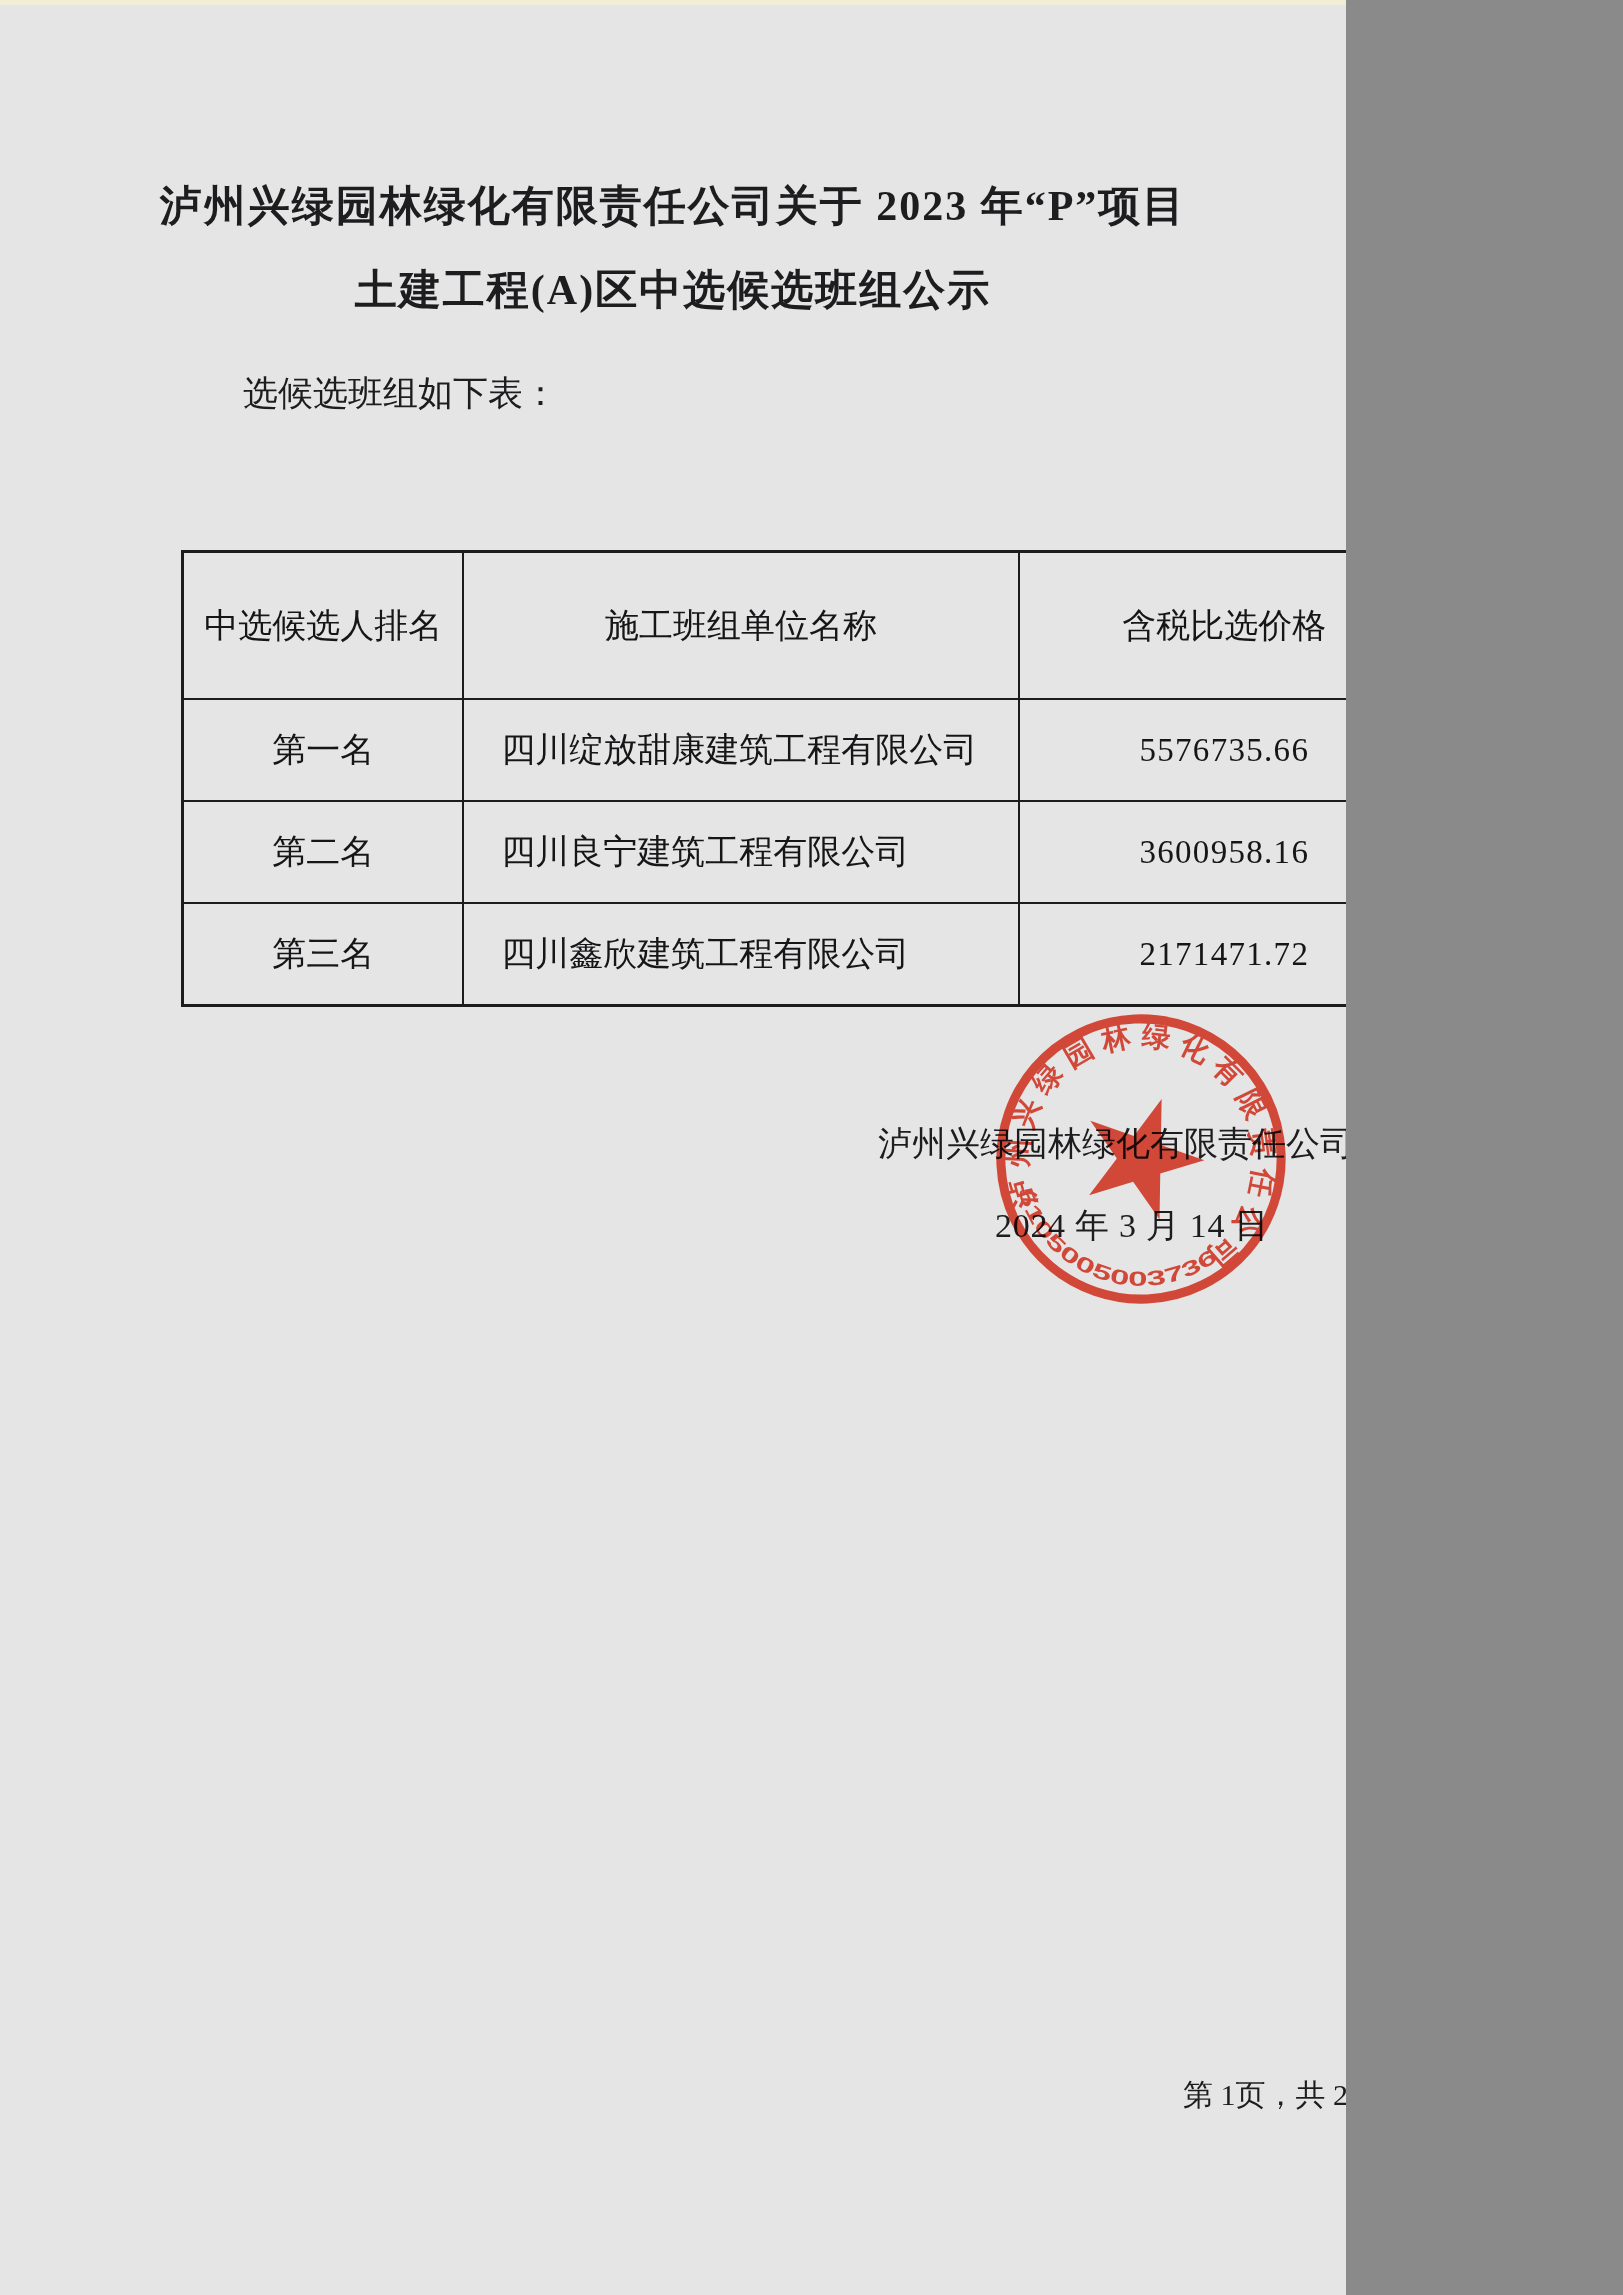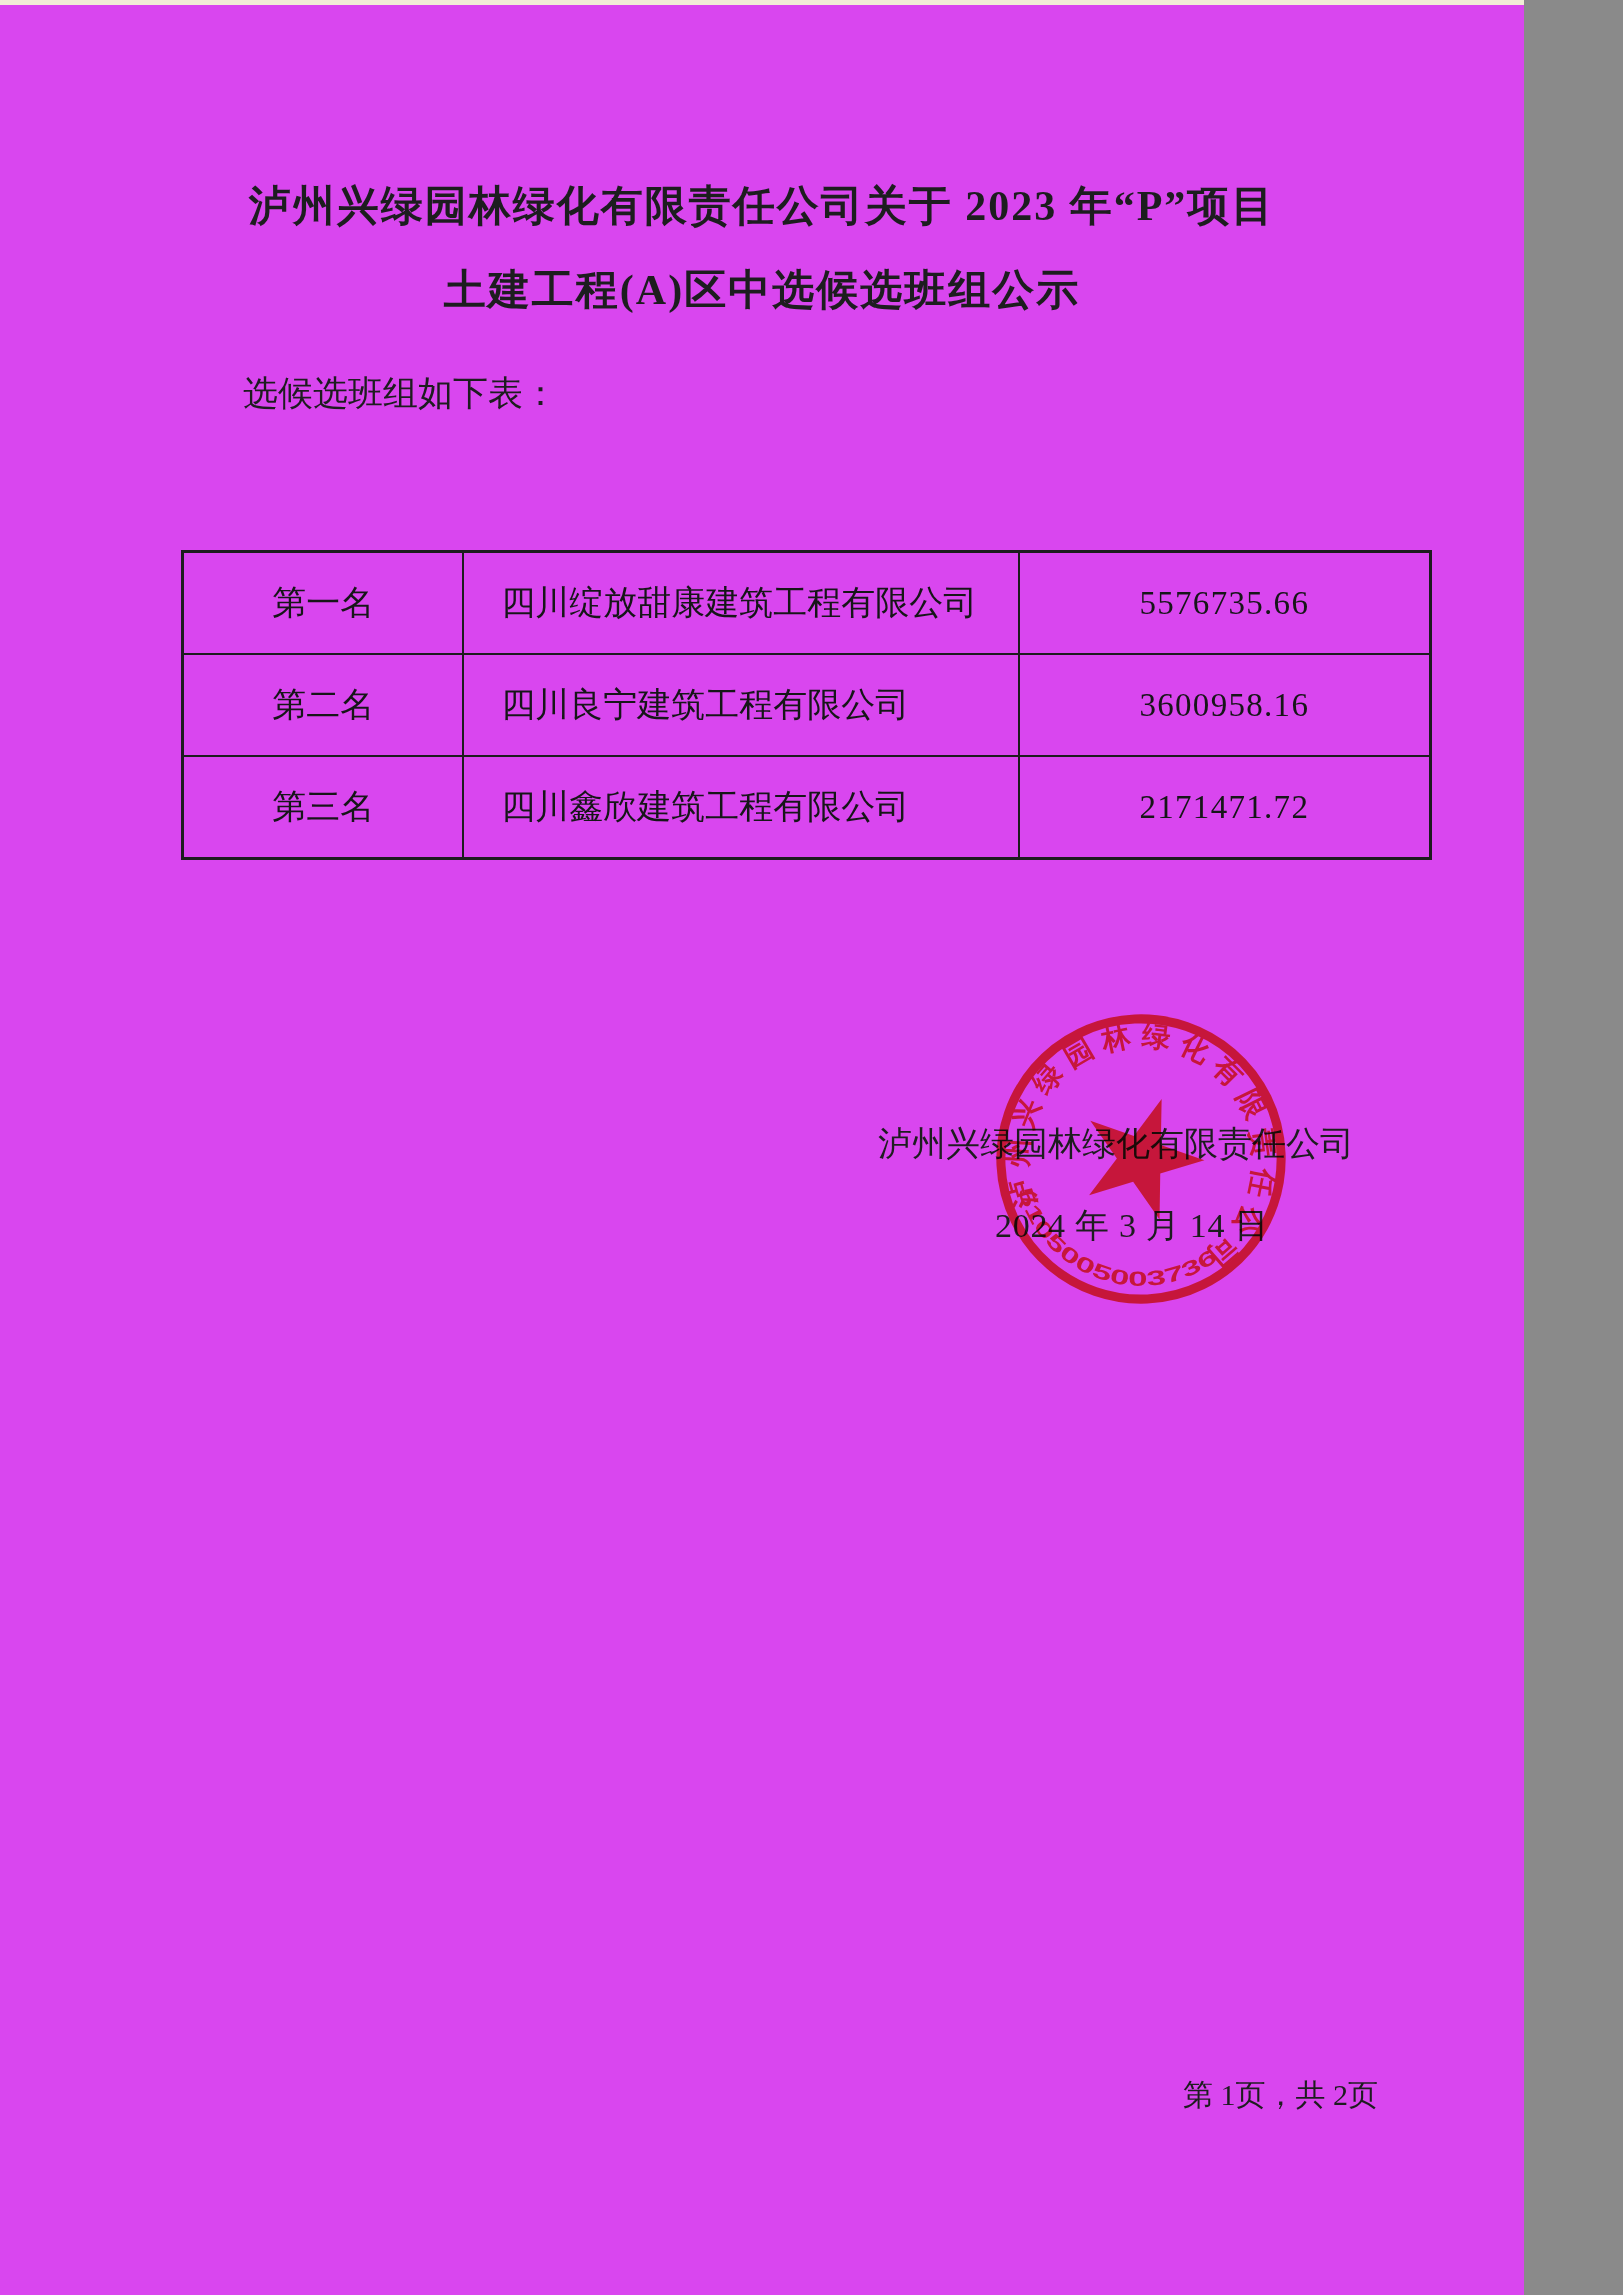--- a/index.html
+++ b/index.html
@@ -1,19 +1,19 @@
 <!DOCTYPE html>
 <html style="font-size:10.5px"><head>
 <meta charset="utf-8">
 <style>
   html,body{margin:0;padding:0;background:#8a8a8a;}
   .page{
     position:relative;
-    width:1524px;height:2295px;
-    background:#d946ef;
+    width:1346px;height:2295px;
+    background:#e5e5e5;
     overflow:hidden;
     font-family:"Liberation Serif","DejaVu Serif",serif;
     color:#1d1d1f;
   }
   .scan-edge{position:absolute;top:0;left:0;width:100%;height:4.6px;background:#f1edd6;}
 
   .title{
     position:absolute;top:164px;left:0;width:100%;
     text-align:center;font-size:42px;font-weight:bold;
     line-height:84px;letter-spacing:2px;white-space:nowrap;
@@ -75,20 +75,25 @@
   </div>
 
   <table class="results">
     <colgroup>
       <col style="width:22.5%">
       <col style="width:44.5%">
       <col style="width:33%">
     </colgroup>
     <tbody>
       <tr>
+        <th>中选候选人排名</th>
+        <th>施工班组单位名称</th>
+        <th>含税比选价格</th>
+      </tr>
+      <tr>
         <td class="rank">第一名</td>
         <td class="company">四川绽放甜康建筑工程有限公司</td>
         <td class="price">5576735.66</td>
       </tr>
       <tr>
         <td class="rank">第二名</td>
         <td class="company">四川良宁建筑工程有限公司</td>
         <td class="price">3600958.16</td>
       </tr>
       <tr>

